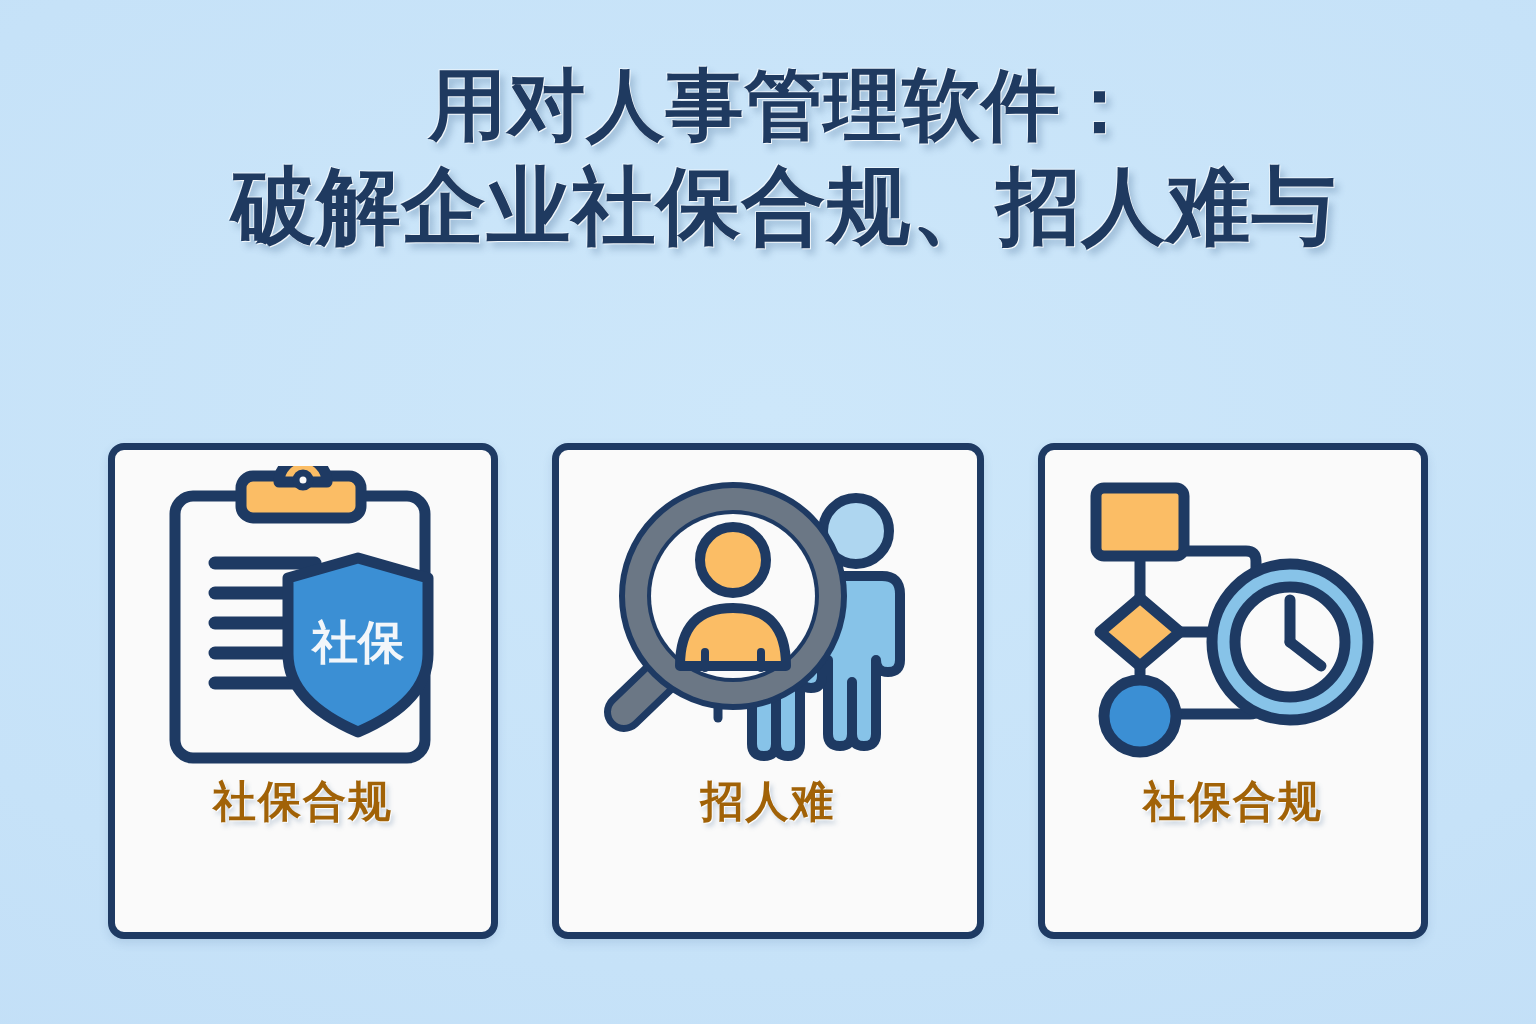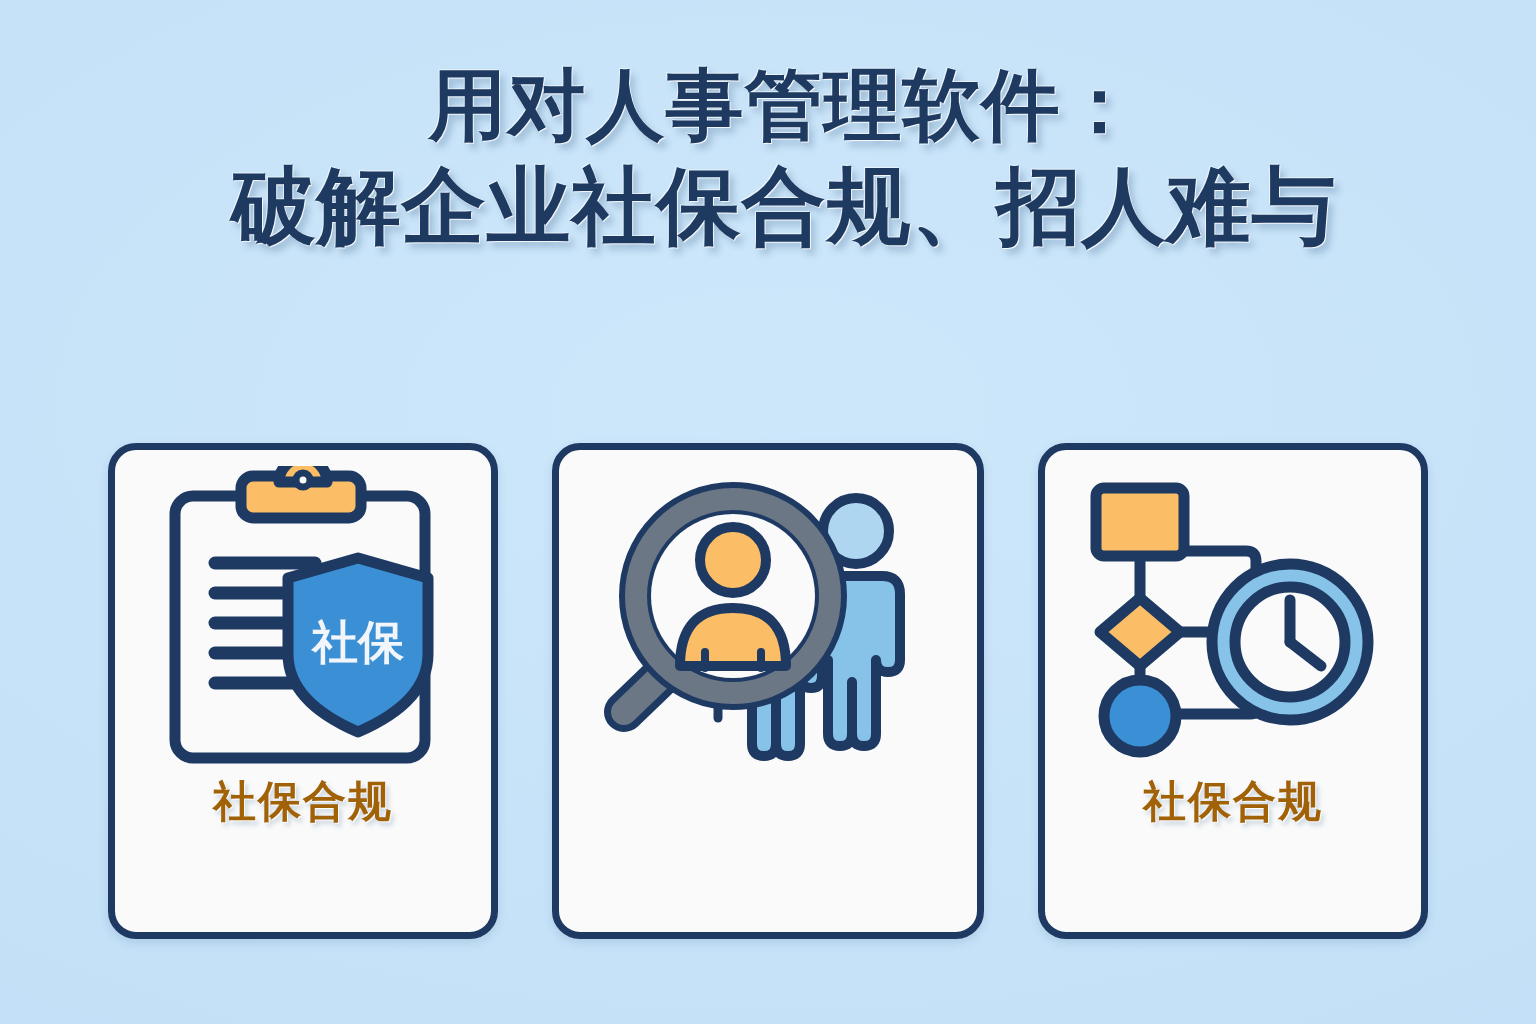--- a/index.html
+++ b/index.html
@@ -57,21 +57,21 @@
     width: 1320px;
     height: 496px;
     display: flex;
     justify-content: space-between;
     align-items: stretch;
   }
   .card {
     width: 390px;
     background: #fafafa;
     border: 7px solid #1e3a63;
-    border-radius: 28px;
+    border-radius: 16px;
     box-sizing: border-box;
     display: flex;
     flex-direction: column;
     align-items: center;
     justify-content: flex-start;
     box-shadow: 0 4px 10px rgba(60,100,150,0.16);
     position: relative;
   }
   .card.wide { width: 432px; }
 
@@ -169,20 +169,21 @@
           <circle cx="135" cy="130" r="82" fill="#fafafa"></circle>
 
           <g>
             <circle cx="135" cy="94" r="33" fill="#fbbd65" stroke="#1e3a63" stroke-width="10"></circle>
             <path d="M82 200 q0-58 53-58 q53 0 53 58 z" fill="#fbbd65" stroke="#1e3a63" stroke-width="10" stroke-linejoin="round"></path>
             <line x1="107" y1="186" x2="107" y2="202" stroke="#1e3a63" stroke-width="8" stroke-linecap="round"></line>
             <line x1="163" y1="186" x2="163" y2="202" stroke="#1e3a63" stroke-width="8" stroke-linecap="round"></line>
           </g>
         </svg>
       </div>
+      <div class="card-label">招人难</div>
     </div>
 
     <div class="card">
       <div class="icon-area">
         <svg width="310" height="310" viewBox="0 0 310 310">
 
           <g fill="none" stroke="#1e3a63" stroke-width="11" stroke-linecap="round" stroke-linejoin="round">
             <path d="M105 85 L168 85 Q178 85 178 95 L178 126"></path>
             <path d="M62 88 L62 136"></path>
             <path d="M62 196 L62 228"></path>

